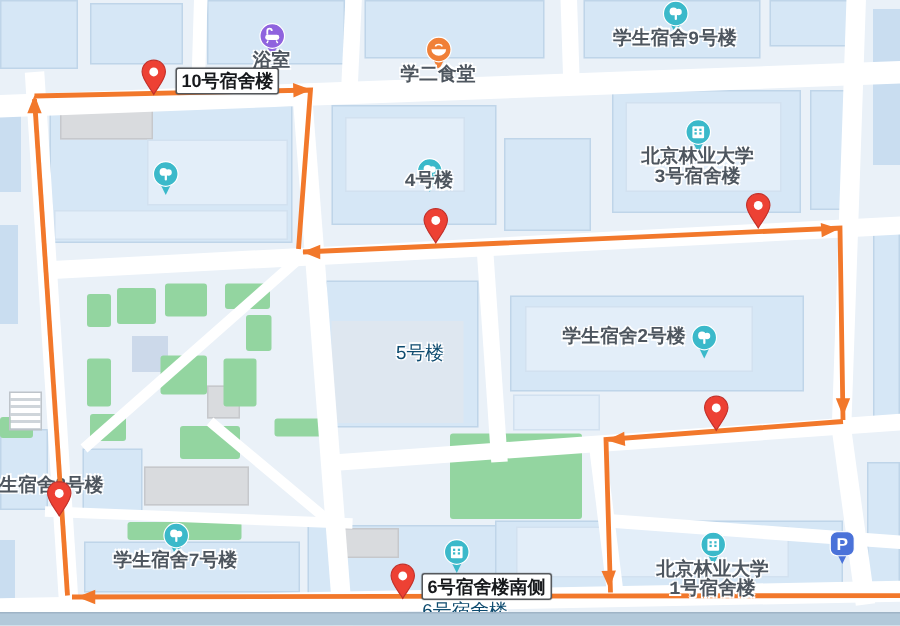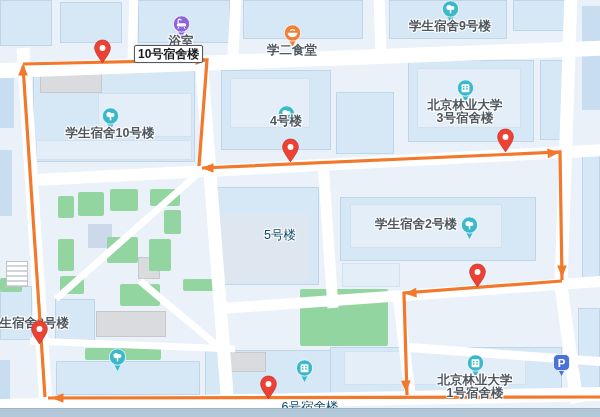--- a/index.html
+++ b/index.html
@@ -18,26 +18,26 @@
   .striped{position:absolute;left:6px;top:261px;width:20px;height:24px;z-index:4;
     background:repeating-linear-gradient(180deg,#ffffff 0 3px,#cfd5da 3px 5px);border:1px solid #bec4ca;}
   .street{position:absolute;font-size:12.5px;font-weight:600;color:#4e565f;white-space:nowrap;
     transform:translateX(-50%);z-index:10;line-height:13px;text-align:center;
     text-shadow:-1px -1px 0 #fff,1px -1px 0 #fff,-1px 1px 0 #fff,1px 1px 0 #fff,0 0 2px #fff;}
   .street.muted{color:#0c4a6e;font-weight:400;}
   .poi{position:absolute;z-index:25;width:19px;height:24px;}
   .poi-text{position:absolute;font-size:12.5px;font-weight:600;color:#4e565f;white-space:nowrap;z-index:25;
     line-height:13px;text-align:center;
     text-shadow:-1px -1px 0 #fff,1px -1px 0 #fff,-1px 1px 0 #fff,1px 1px 0 #fff,0 0 2px #fff;}
-  .poi-text.center{transform:translateX(-50%);}
+  .poi-text.center{transform:translateX(-50%);font-family:Liberation Mono, monospace;}
   .poi-text.left{transform:translateX(-100%);}
   .pin{position:absolute;z-index:35;width:19px;height:25px;}
   .cp-label{position:absolute;background:#ffffff;border:1.5px solid #55585c;border-radius:2px;
     font-size:12px;font-weight:bold;color:#17191c;padding:1px 3px;white-space:nowrap;line-height:14px;
-    z-index:40;box-shadow:0 0 0 .5px rgba(0,0,0,.12);margin-left:17px;}
+    z-index:40;box-shadow:0 0 0 .5px rgba(0,0,0,.12);}
   .bottom-strip{position:absolute;left:0;top:408px;width:600px;height:9px;background:#b3c9da;
     border-top:1px solid #9fb4c6;z-index:12;}
 </style>
 </head>
 <body>
 
 <div id="map">
 
   <div class="bld b-light" style="left:0;top:0;width:52px;height:46px"></div>
   <div class="bld b-light" style="left:60px;top:2px;width:62px;height:41px"></div>
@@ -187,40 +187,40 @@
     <div class="poi-text center" style="left: 286px; top: 115px;">
       <div>4号楼</div>
     </div>
     <div class="poi" style="left: 100.5px; top: 107px;"><svg width="19" height="24" viewBox="0 0 19 24">
         <path d="M9.5 23 L5.8 15.5 H13.2 Z" fill="#3bb9ca"></path>
         <circle cx="9.5" cy="9" r="8.2" fill="#3bb9ca" stroke="#ffffff" stroke-width="0.8"></circle>
         <circle cx="8" cy="7.6" r="2.6" fill="#fff"></circle>
         <circle cx="11.4" cy="8" r="2.1" fill="#fff"></circle>
      <rect x="8.8" y="8.8" width="1.5" height="4.6" rx="0.7" fill="#fff"></rect>
       </svg></div>
-    <div class="poi-text center" style="left: 110px; top: 127px;">
-      <div>学生宿舍10号楼</div>
-    </div>
     <div class="poi" style="left: 459.5px; top: 216px;"><svg width="19" height="24" viewBox="0 0 19 24">
         <path d="M9.5 23 L5.8 15.5 H13.2 Z" fill="#3bb9ca"></path>
         <circle cx="9.5" cy="9" r="8.2" fill="#3bb9ca" stroke="#ffffff" stroke-width="0.8"></circle>
         <circle cx="8" cy="7.6" r="2.6" fill="#fff"></circle>
         <circle cx="11.4" cy="8" r="2.1" fill="#fff"></circle>
      <rect x="8.8" y="8.8" width="1.5" height="4.6" rx="0.7" fill="#fff"></rect>
       </svg></div>
     <div class="poi-text left" style="left: 457px; top: 218px;">
       <div>学生宿舍2号楼</div>
     </div>
     <div class="poi" style="left: 107.5px; top: 348px;"><svg width="19" height="24" viewBox="0 0 19 24">
         <path d="M9.5 23 L5.8 15.5 H13.2 Z" fill="#3bb9ca"></path>
         <circle cx="9.5" cy="9" r="8.2" fill="#3bb9ca" stroke="#ffffff" stroke-width="0.8"></circle>
         <circle cx="8" cy="7.6" r="2.6" fill="#fff"></circle>
         <circle cx="11.4" cy="8" r="2.1" fill="#fff"></circle>
      <rect x="8.8" y="8.8" width="1.5" height="4.6" rx="0.7" fill="#fff"></rect>
       </svg></div>
+    <div class="poi-text center" style="left: 117px; top: 368px;">
+      <div>学生宿舍7号楼</div>
+    </div>
     <div class="poi" style="left: 294.5px; top: 359px;"><svg width="19" height="24" viewBox="0 0 19 24">
         <path d="M9.5 23 L5.8 15.5 H13.2 Z" fill="#3bb9ca"></path>
         <circle cx="9.5" cy="9" r="8.2" fill="#3bb9ca" stroke="#ffffff" stroke-width="0.8"></circle>
         <rect x="5.6" y="5.2" width="7.8" height="8" rx="0.7" fill="#fff"></rect>
      <rect x="7" y="6.8" width="1.5" height="1.5" fill="#3bb9ca"></rect>
         <rect x="10.2" y="6.8" width="1.5" height="1.5" fill="#3bb9ca"></rect>
      <rect x="7" y="9.2" width="1.5" height="1.5" fill="#3bb9ca"></rect>
         <rect x="10.2" y="9.2" width="1.5" height="1.5" fill="#3bb9ca"></rect>
       </svg></div>
     <div class="poi" style="left: 465.5px; top: 354px;"><svg width="19" height="24" viewBox="0 0 19 24">
@@ -259,13 +259,14 @@
      <circle cx="10" cy="9.3" r="3.1" fill="#fff"></circle>
       </svg></div>
     <div class="pin" style="left: 29.5px; top: 320px;"><svg width="19" height="25" viewBox="0 0 20 26">
      <path d="M10 1 C5.2 1 1.8 4.6 1.8 9.2 c0 5.2 5.4 11 8.2 15.8 2.8-4.8 8.2-10.6 8.2-15.8 C18.2 4.6 14.8 1 10 1 z" fill="#ed4134" stroke="#c2322b" stroke-width="0.8"></path>
      <circle cx="10" cy="9.3" r="3.1" fill="#fff"></circle>
       </svg></div>
     <div class="pin" style="left: 258.5px; top: 375px;"><svg width="19" height="25" viewBox="0 0 20 26">
      <path d="M10 1 C5.2 1 1.8 4.6 1.8 9.2 c0 5.2 5.4 11 8.2 15.8 2.8-4.8 8.2-10.6 8.2-15.8 C18.2 4.6 14.8 1 10 1 z" fill="#ed4134" stroke="#c2322b" stroke-width="0.8"></path>
      <circle cx="10" cy="9.3" r="3.1" fill="#fff"></circle>
       </svg></div>
+    <div class="cp-label" style="left: 281px; top: 382px;">6号宿舍楼南侧</div>
   </div>
 
 </body></html>

